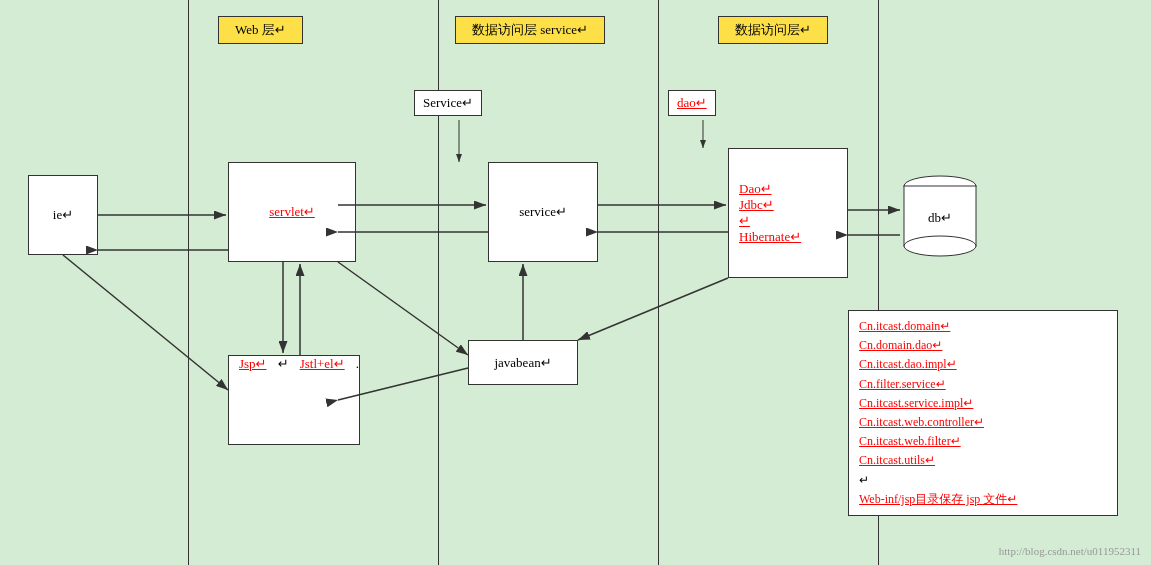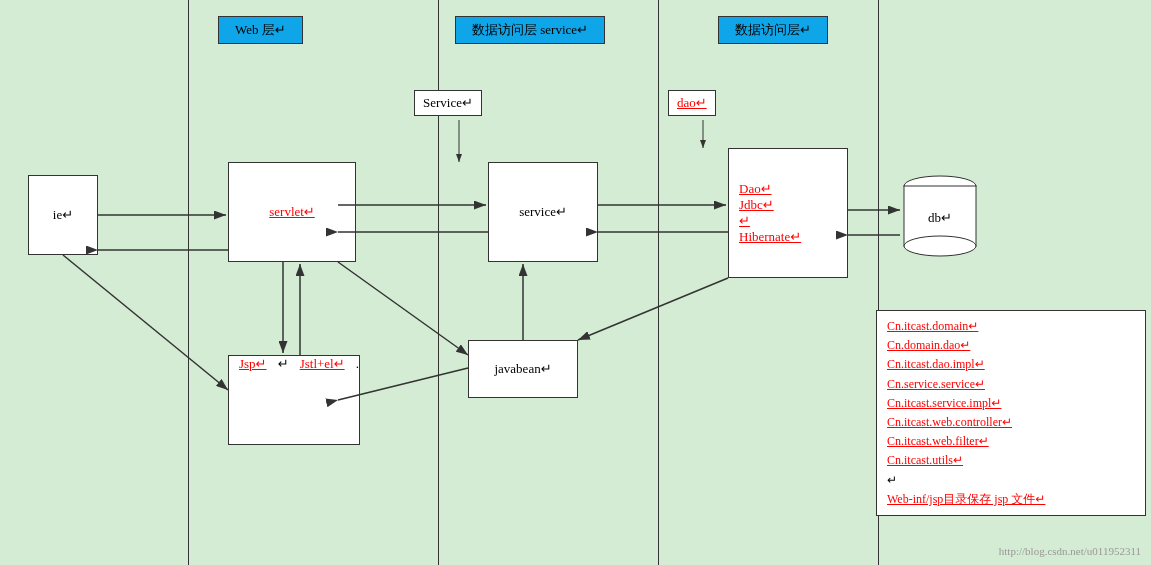--- a/index.html
+++ b/index.html
@@ -34,21 +34,21 @@
       padding: 4px 8px;
       text-align: center;
       font-size: 13px;
     }
     .label-underline {
       text-decoration: underline;
       color: red;
     }
     .section-header {
       position: absolute;
-      background: #0ea5e9;
+      background: #fde047;
       border: 1px solid #333;
       padding: 4px 16px;
       font-size: 13px;
     }
     .vertical-line {
       position: absolute;
       border-left: 1px solid #333;
       top: 0;
       height: 100%;
     }
@@ -127,36 +127,36 @@
     <div><span class="label-underline">Hibernate↵</span></div>
   </div>
 
   <div class="box" style="left:228px;top:355px;width:132px;height:90px;flex-direction:row;align-items:flex-start;padding-left:10px;justify-content:space-between;">
     <div><span class="label-underline">Jsp↵</span></div>
     <div>↵</div>
     <div><span class="label-underline">Jstl+el↵</span></div>
     <div>.</div>
   </div>
 
-  <div class="box" style="left:468px;top:340px;width:110px;height:58px;">
+  <div class="box" style="left:468px;top:340px;width:110px;height:45px;">
     <span>javabean↵</span>
   </div>
 
   <svg style="position:absolute;left:900px;top:172px;" width="80" height="100">
     <ellipse cx="40" cy="14" rx="36" ry="10" fill="white" stroke="#333" stroke-width="1"></ellipse>
     <rect x="4" y="14" width="72" height="60" fill="white" stroke="#333" stroke-width="1"></rect>
     <ellipse cx="40" cy="74" rx="36" ry="10" fill="white" stroke="#333" stroke-width="1"></ellipse>
     <text x="40" y="50" text-anchor="middle" font-size="13" fill="black" font-family="SimSun,serif">db↵</text>
   </svg>
 
-  <div class="info-box" style="left:876px;top:310px;width:270px;">
+  <div class="info-box" style="left:848px;top:310px;width:270px;">
     <span>Cn.itcast.domain↵</span>
     <span>Cn.domain.dao↵</span>
     <span>Cn.itcast.dao.impl↵</span>
-    <span>Cn.service.service↵</span>
+    <span>Cn.filter.service↵</span>
     <span>Cn.itcast.service.impl↵</span>
     <span>Cn.itcast.web.controller↵</span>
     <span>Cn.itcast.web.filter↵</span>
     <span>Cn.itcast.utils↵</span>
     <span style="color:black;text-decoration:none;">↵</span>
     <span>Web-inf/jsp目录保存 jsp 文件↵</span>
   </div>
 
   <svg class="arrows">
     <defs>

